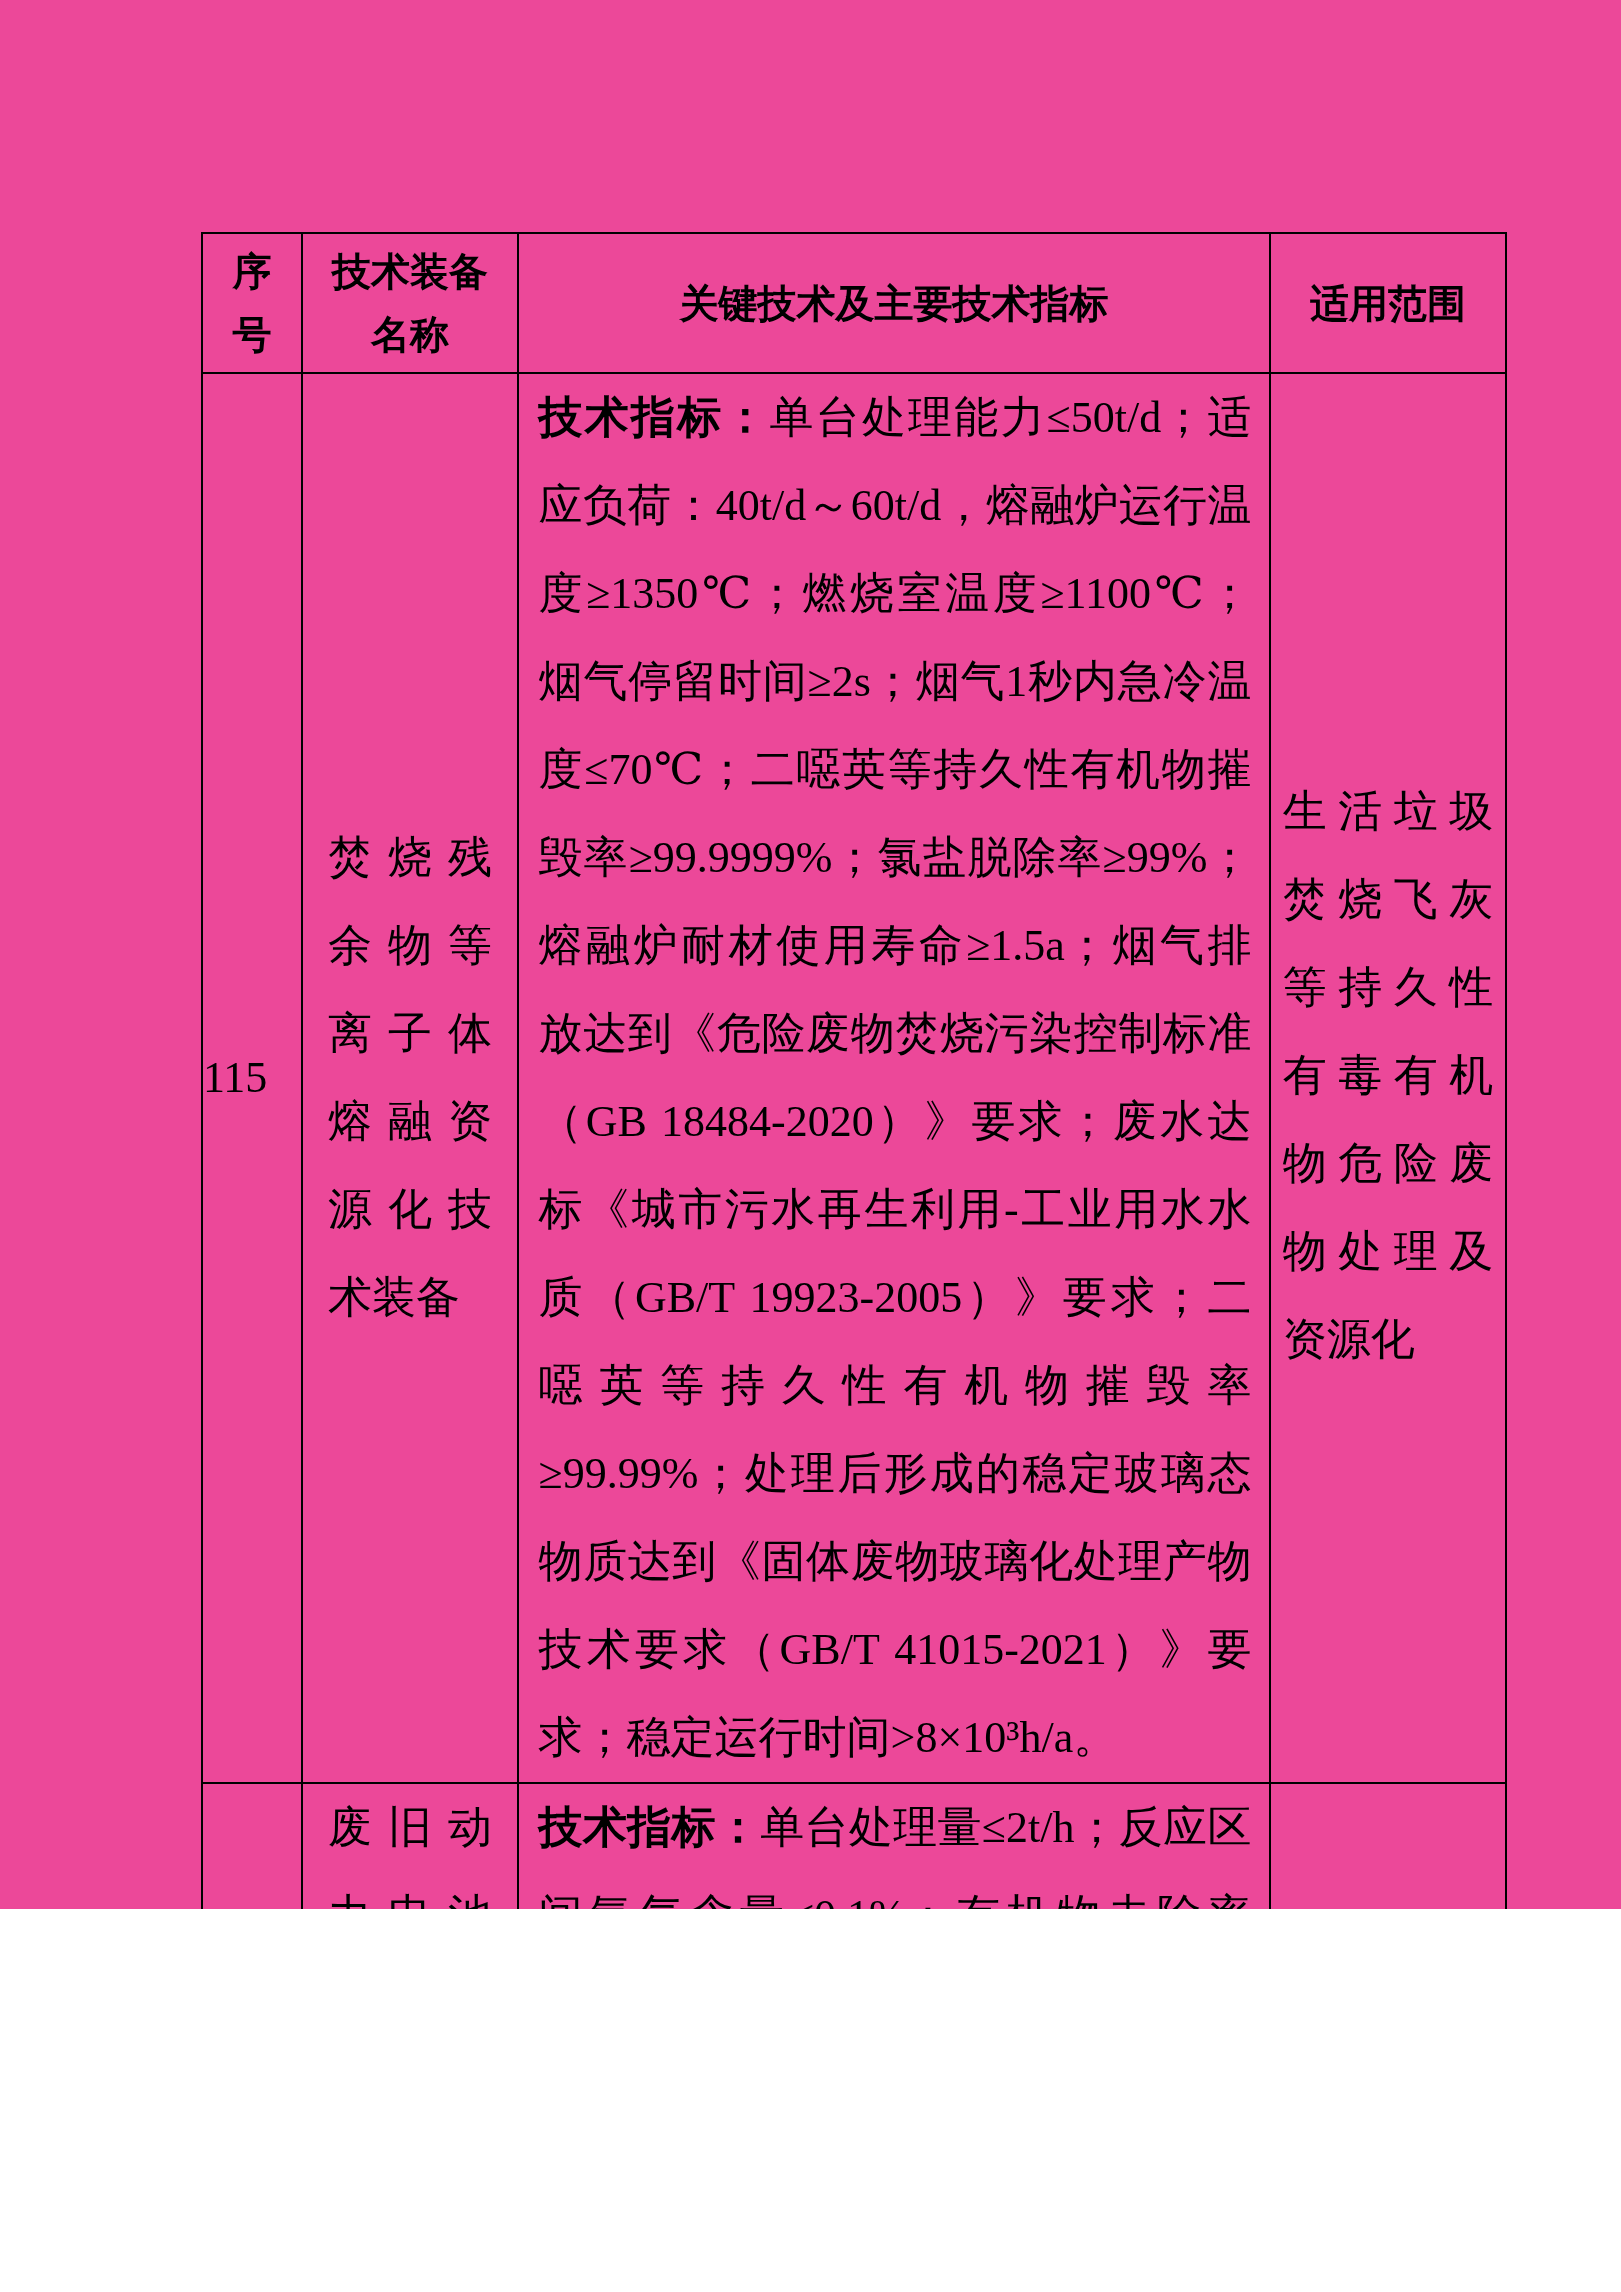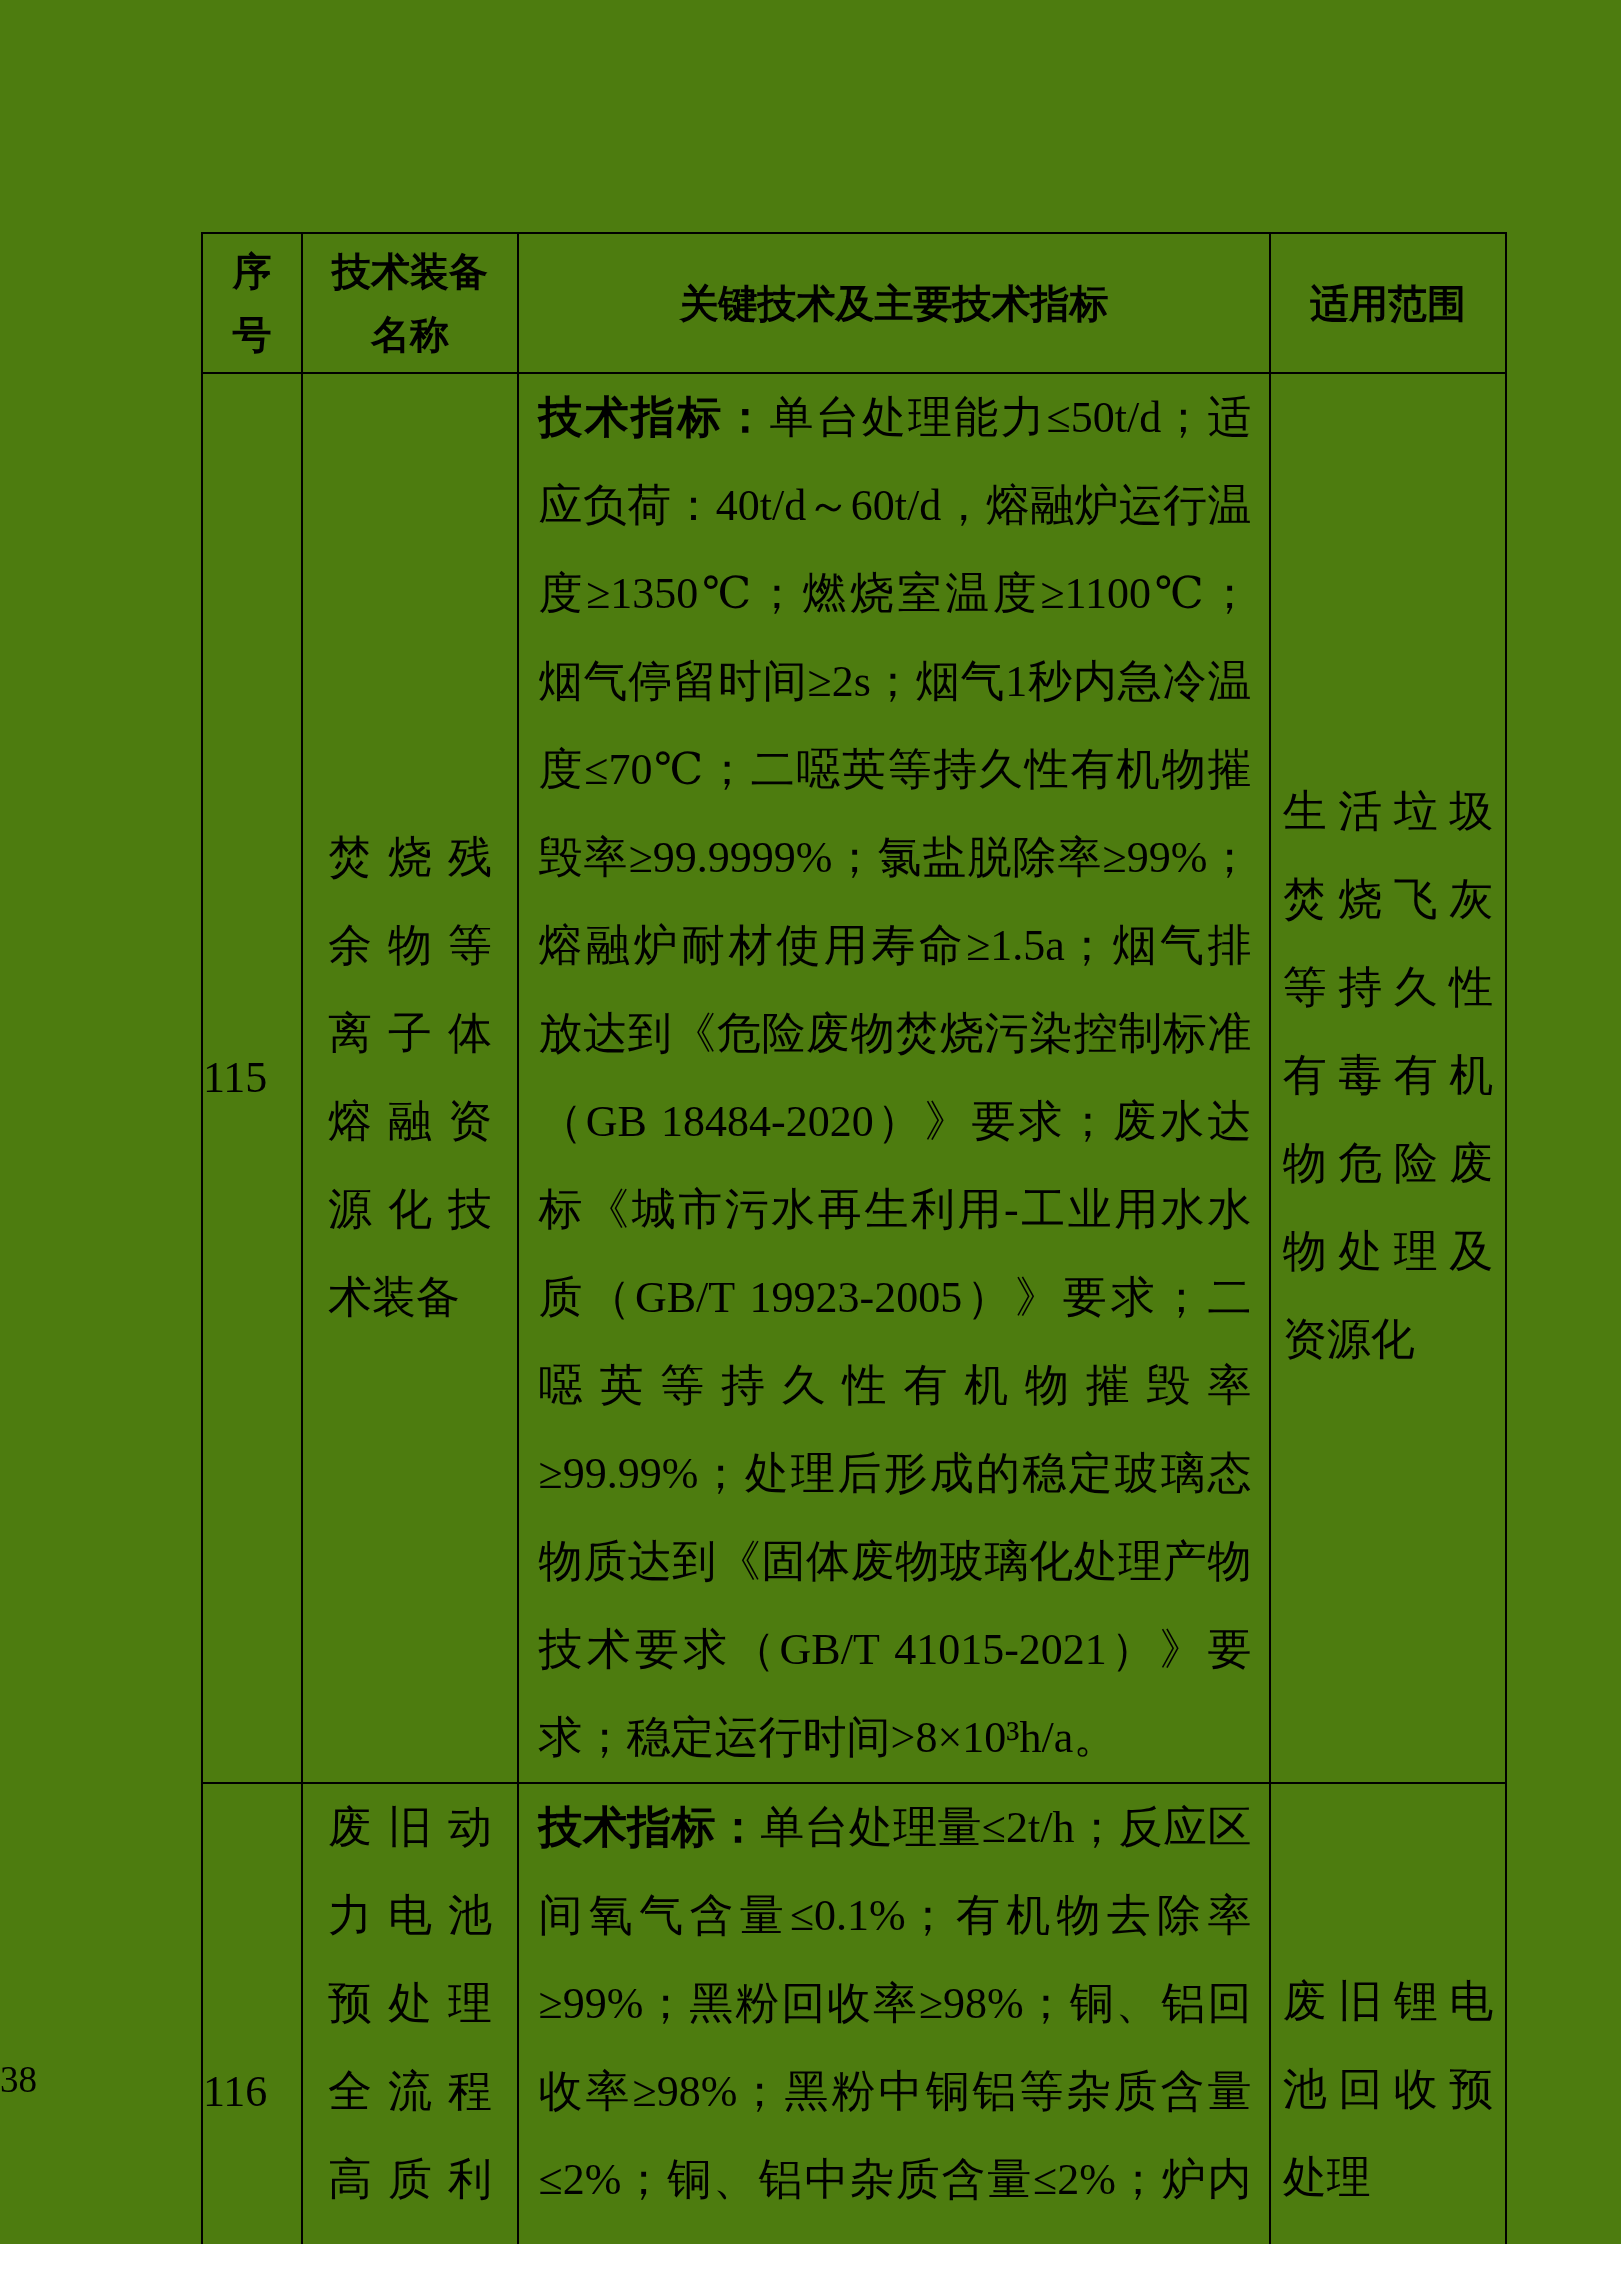--- a/index.html
+++ b/index.html
@@ -1,21 +1,21 @@
 <!DOCTYPE html>
 <html><head>
 <meta charset="utf-8">
 <style>
   * { margin: 0; padding: 0; box-sizing: border-box; }
   html, body { background: #ffffff; }
   .page {
     position: relative;
     width: 1621px;
-    height: 2244px;
-    background: #4d7c0f;
+    height: 1909px;
+    background: #ec4899;
     color: #000000;
     font-family: "Liberation Serif", "DejaVu Serif", serif;
     overflow: hidden;
   }
   table.doc-table {
     position: absolute;
     left: 201px;
     top: 232px;
     width: 1304px;
     border-collapse: collapse;

